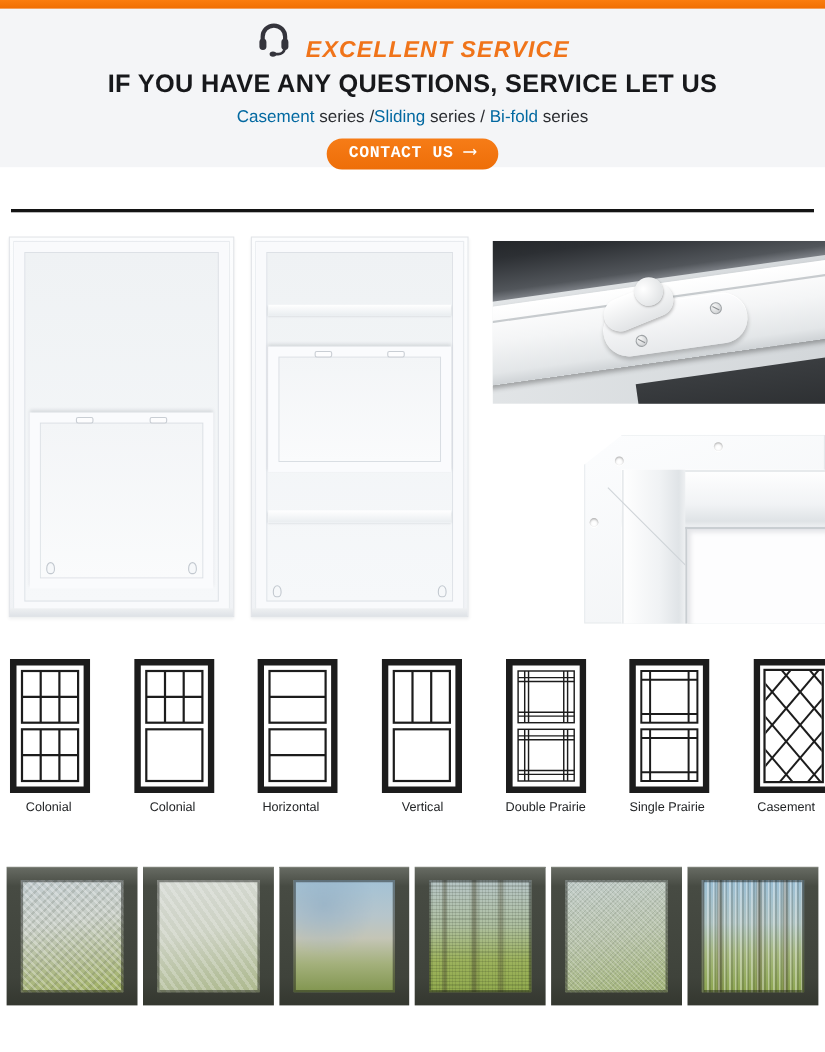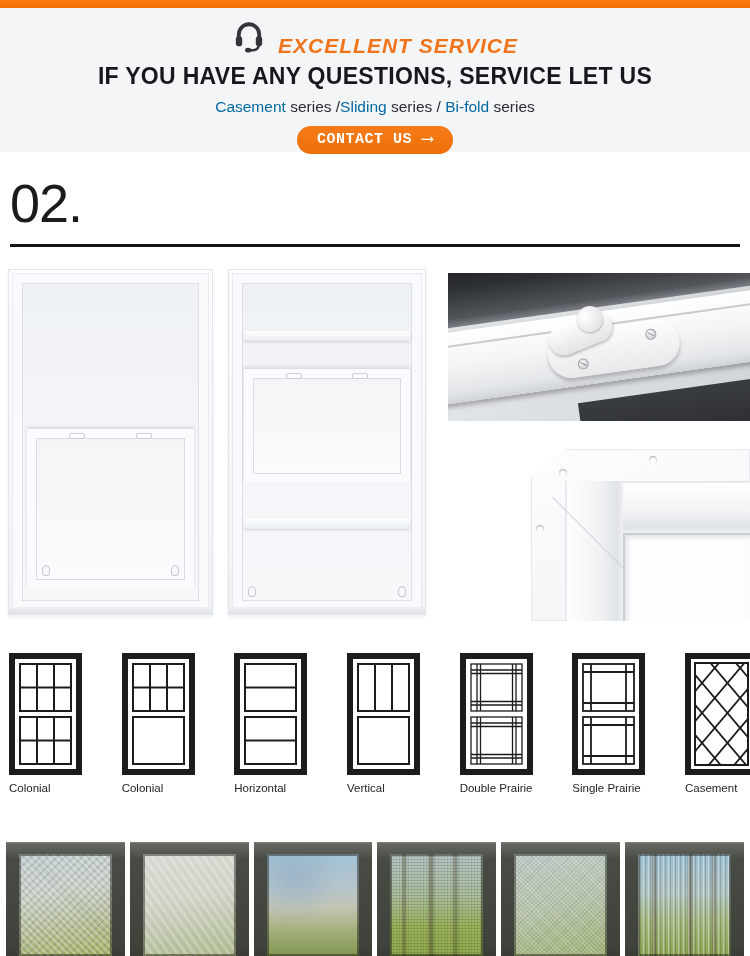--- a/index.html
+++ b/index.html
@@ -93,21 +93,21 @@
                background:linear-gradient(90deg,#ffffff,#f0f2f4 60%,#e0e4e7 90%,#eef0f2);
                box-shadow:inset 2px 0 0 #e7eaec; }
   .miter { position:absolute; left:-12px; top:16px; width:100px; height:1px; background:#cfd4d8;
            transform:rotate(45deg); transform-origin:left top; }
   .opening { position:absolute; left:58px; top:52px; right:0; bottom:0; background:#fdfdfe;
              border-top:2px solid #c9ced2; border-left:2px solid #c9ced2;
              box-shadow:inset 3px 3px 4px rgba(120,130,140,.18); }
 
   
   .patterns { display:flex; justify-content:space-between; padding:0 9px; margin-top:30px; }
-  .pattern-item { width:56px; text-align:left; }
+  .pattern-item { width:56px; text-align:right; }
   .pattern-item svg { display:block; }
   .pattern-label { font-size:11.5px; color:#222426; margin-top:7px; white-space:nowrap; }
 
   
   .glasses { display:flex; gap:5px; padding:0 6px; margin-top:48px; }
   .glass-frame { flex:1; height:126px; padding:12px 13px;
                  background:linear-gradient(180deg,#686c64 0%,#474b43 14%,#3f433b 80%,#34372f 100%);
                  box-shadow:inset 0 1px 0 #7b7f76; }
   .glass-pane { width:100%; height:100%; box-shadow:inset 0 0 0 2px rgba(20,22,18,.45); }
   .gp1 { background:
@@ -158,21 +158,20 @@
   </div>
   <div class="headline">IF YOU HAVE ANY QUESTIONS, SERVICE LET US</div>
   <div class="series-line"><span class="orange">Casement</span><span> series /</span><span class="orange">Sliding</span><span> series / </span><span class="orange">Bi-fold</span><span> series</span></div>
   <button class="contact-btn">
     <span>CONTACT US</span>
     <span class="contact-arrow">⟶</span>
   </button>
 </div>
 
 <div class="section-head">
-  <span class="section-number">02.</span>
 </div>
 <div class="divider"></div>
 
 <div class="photos">
 
   <div class="photo win" style="left:8px; top:0; width:205px; height:346px;">
     <div class="win-frame">
       <div class="sash" style="left:5px; right:5px; top:46%; bottom:12px;">
         <span class="latch l1"></span>
         <span class="latch l2"></span>

